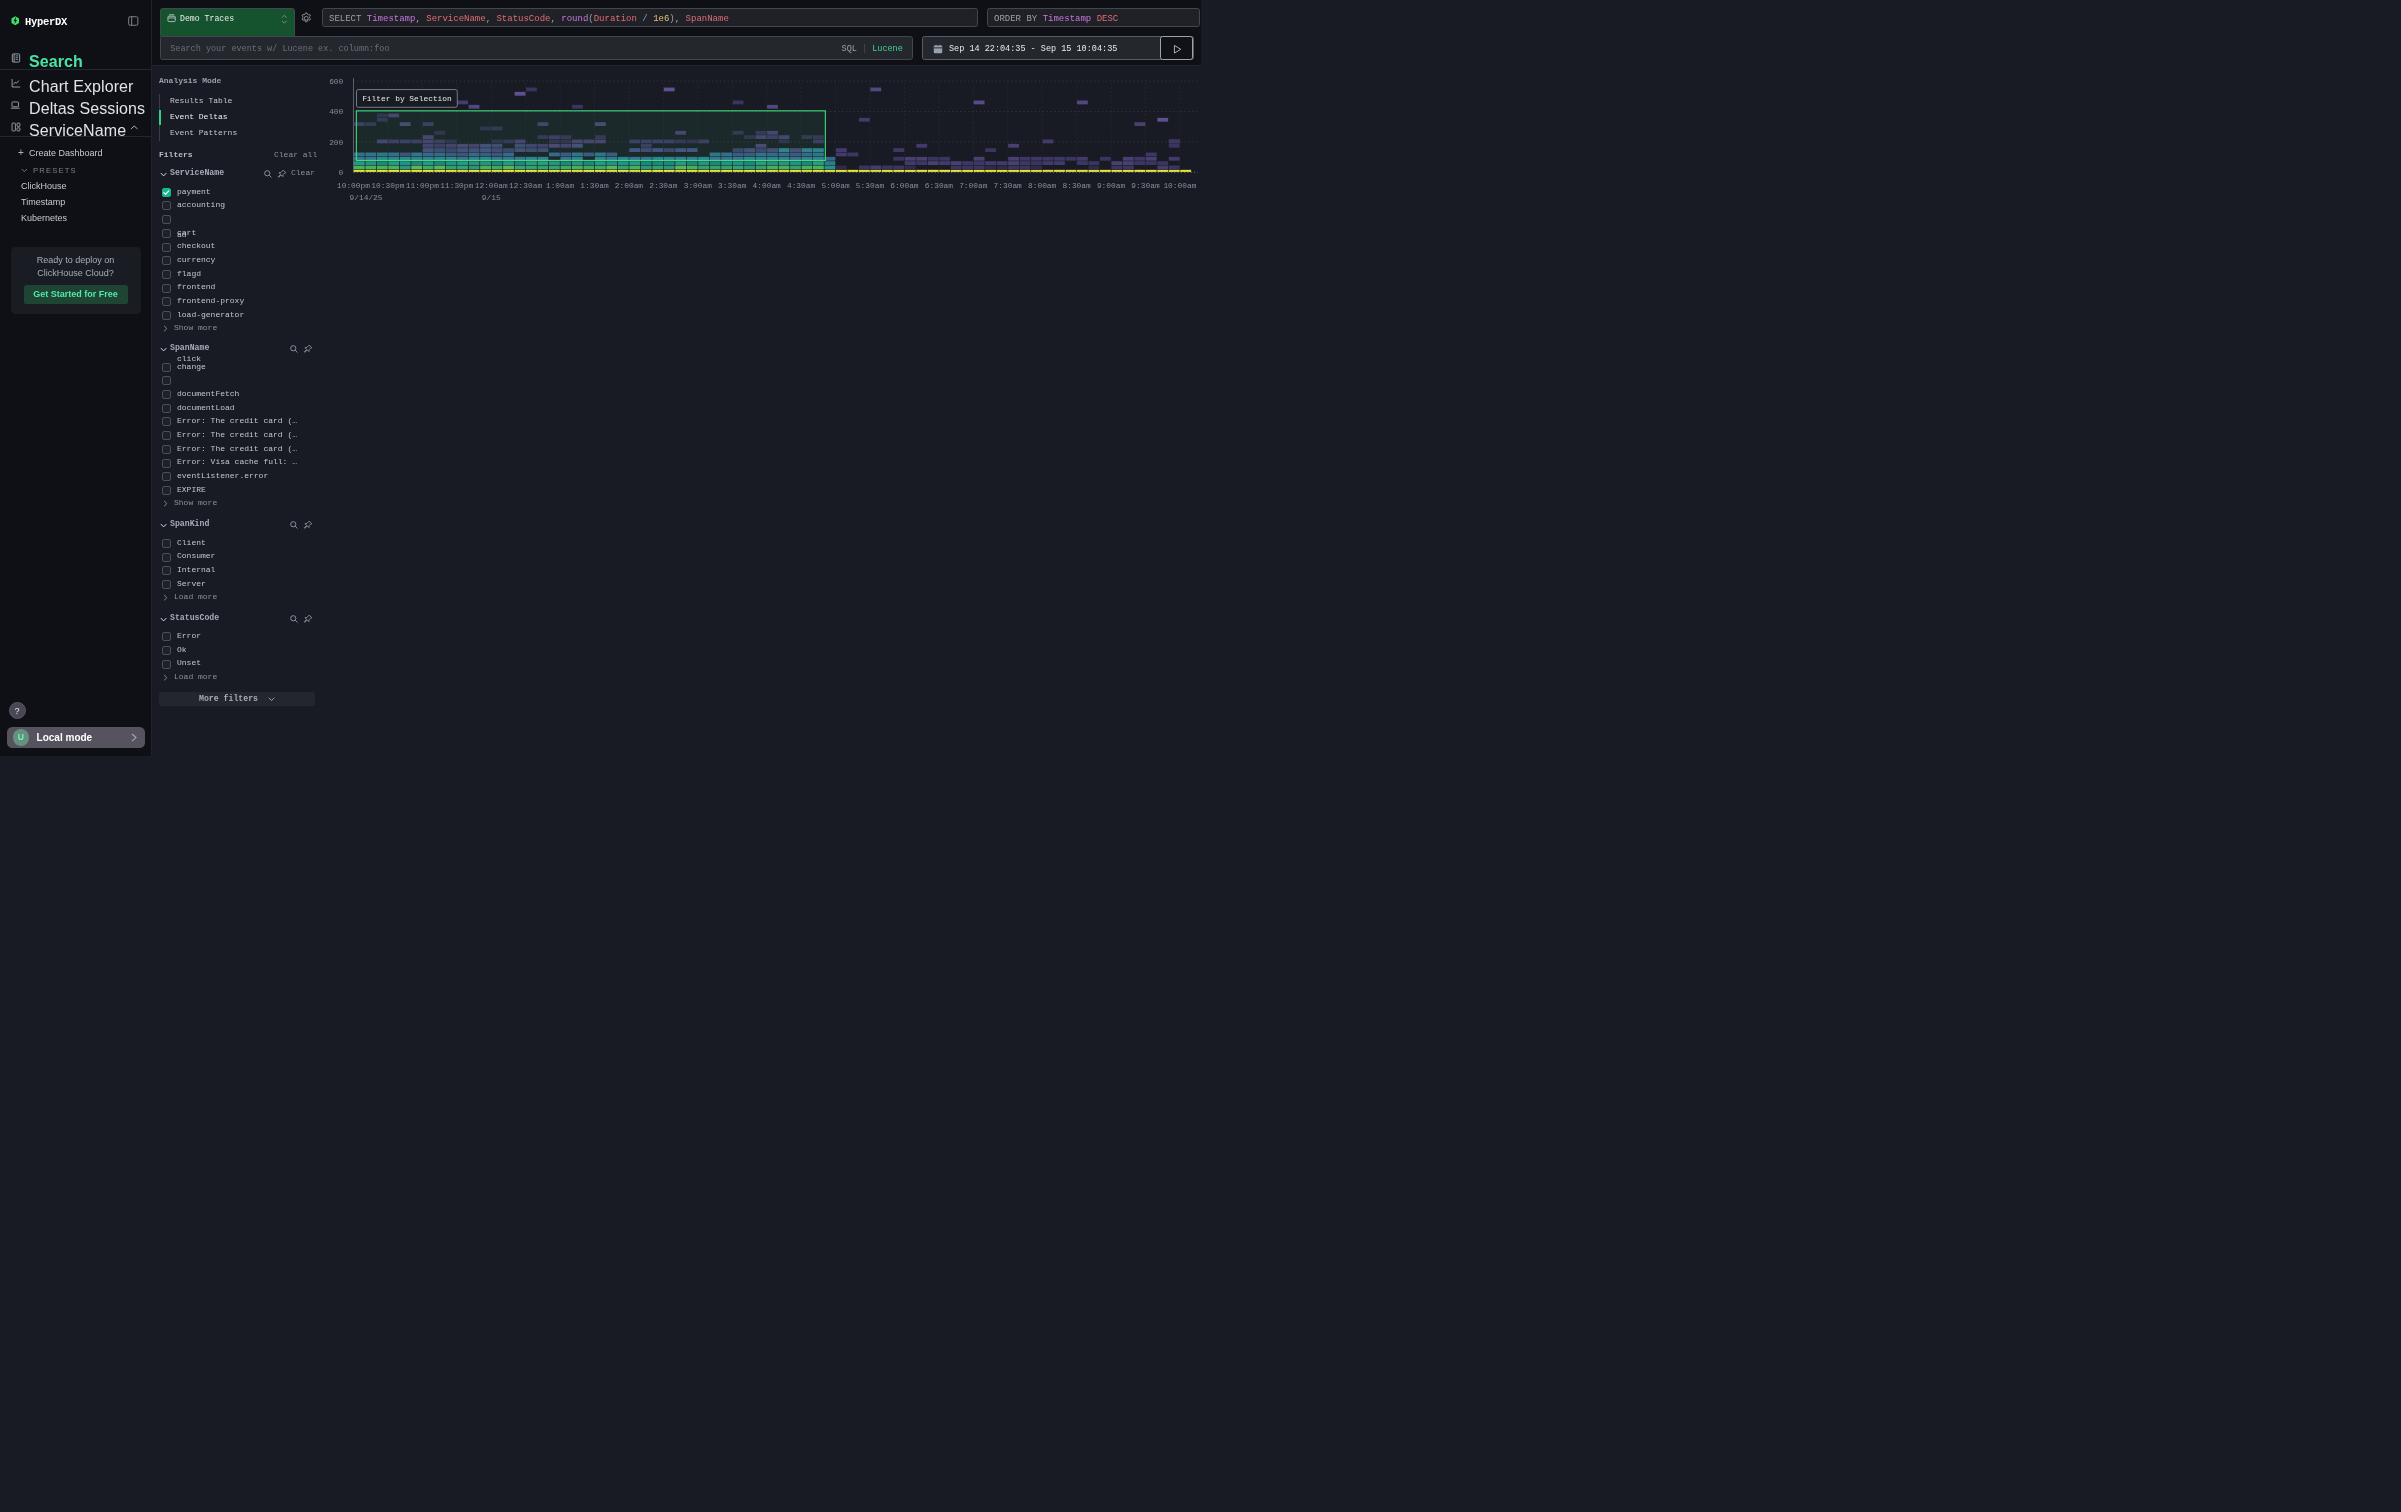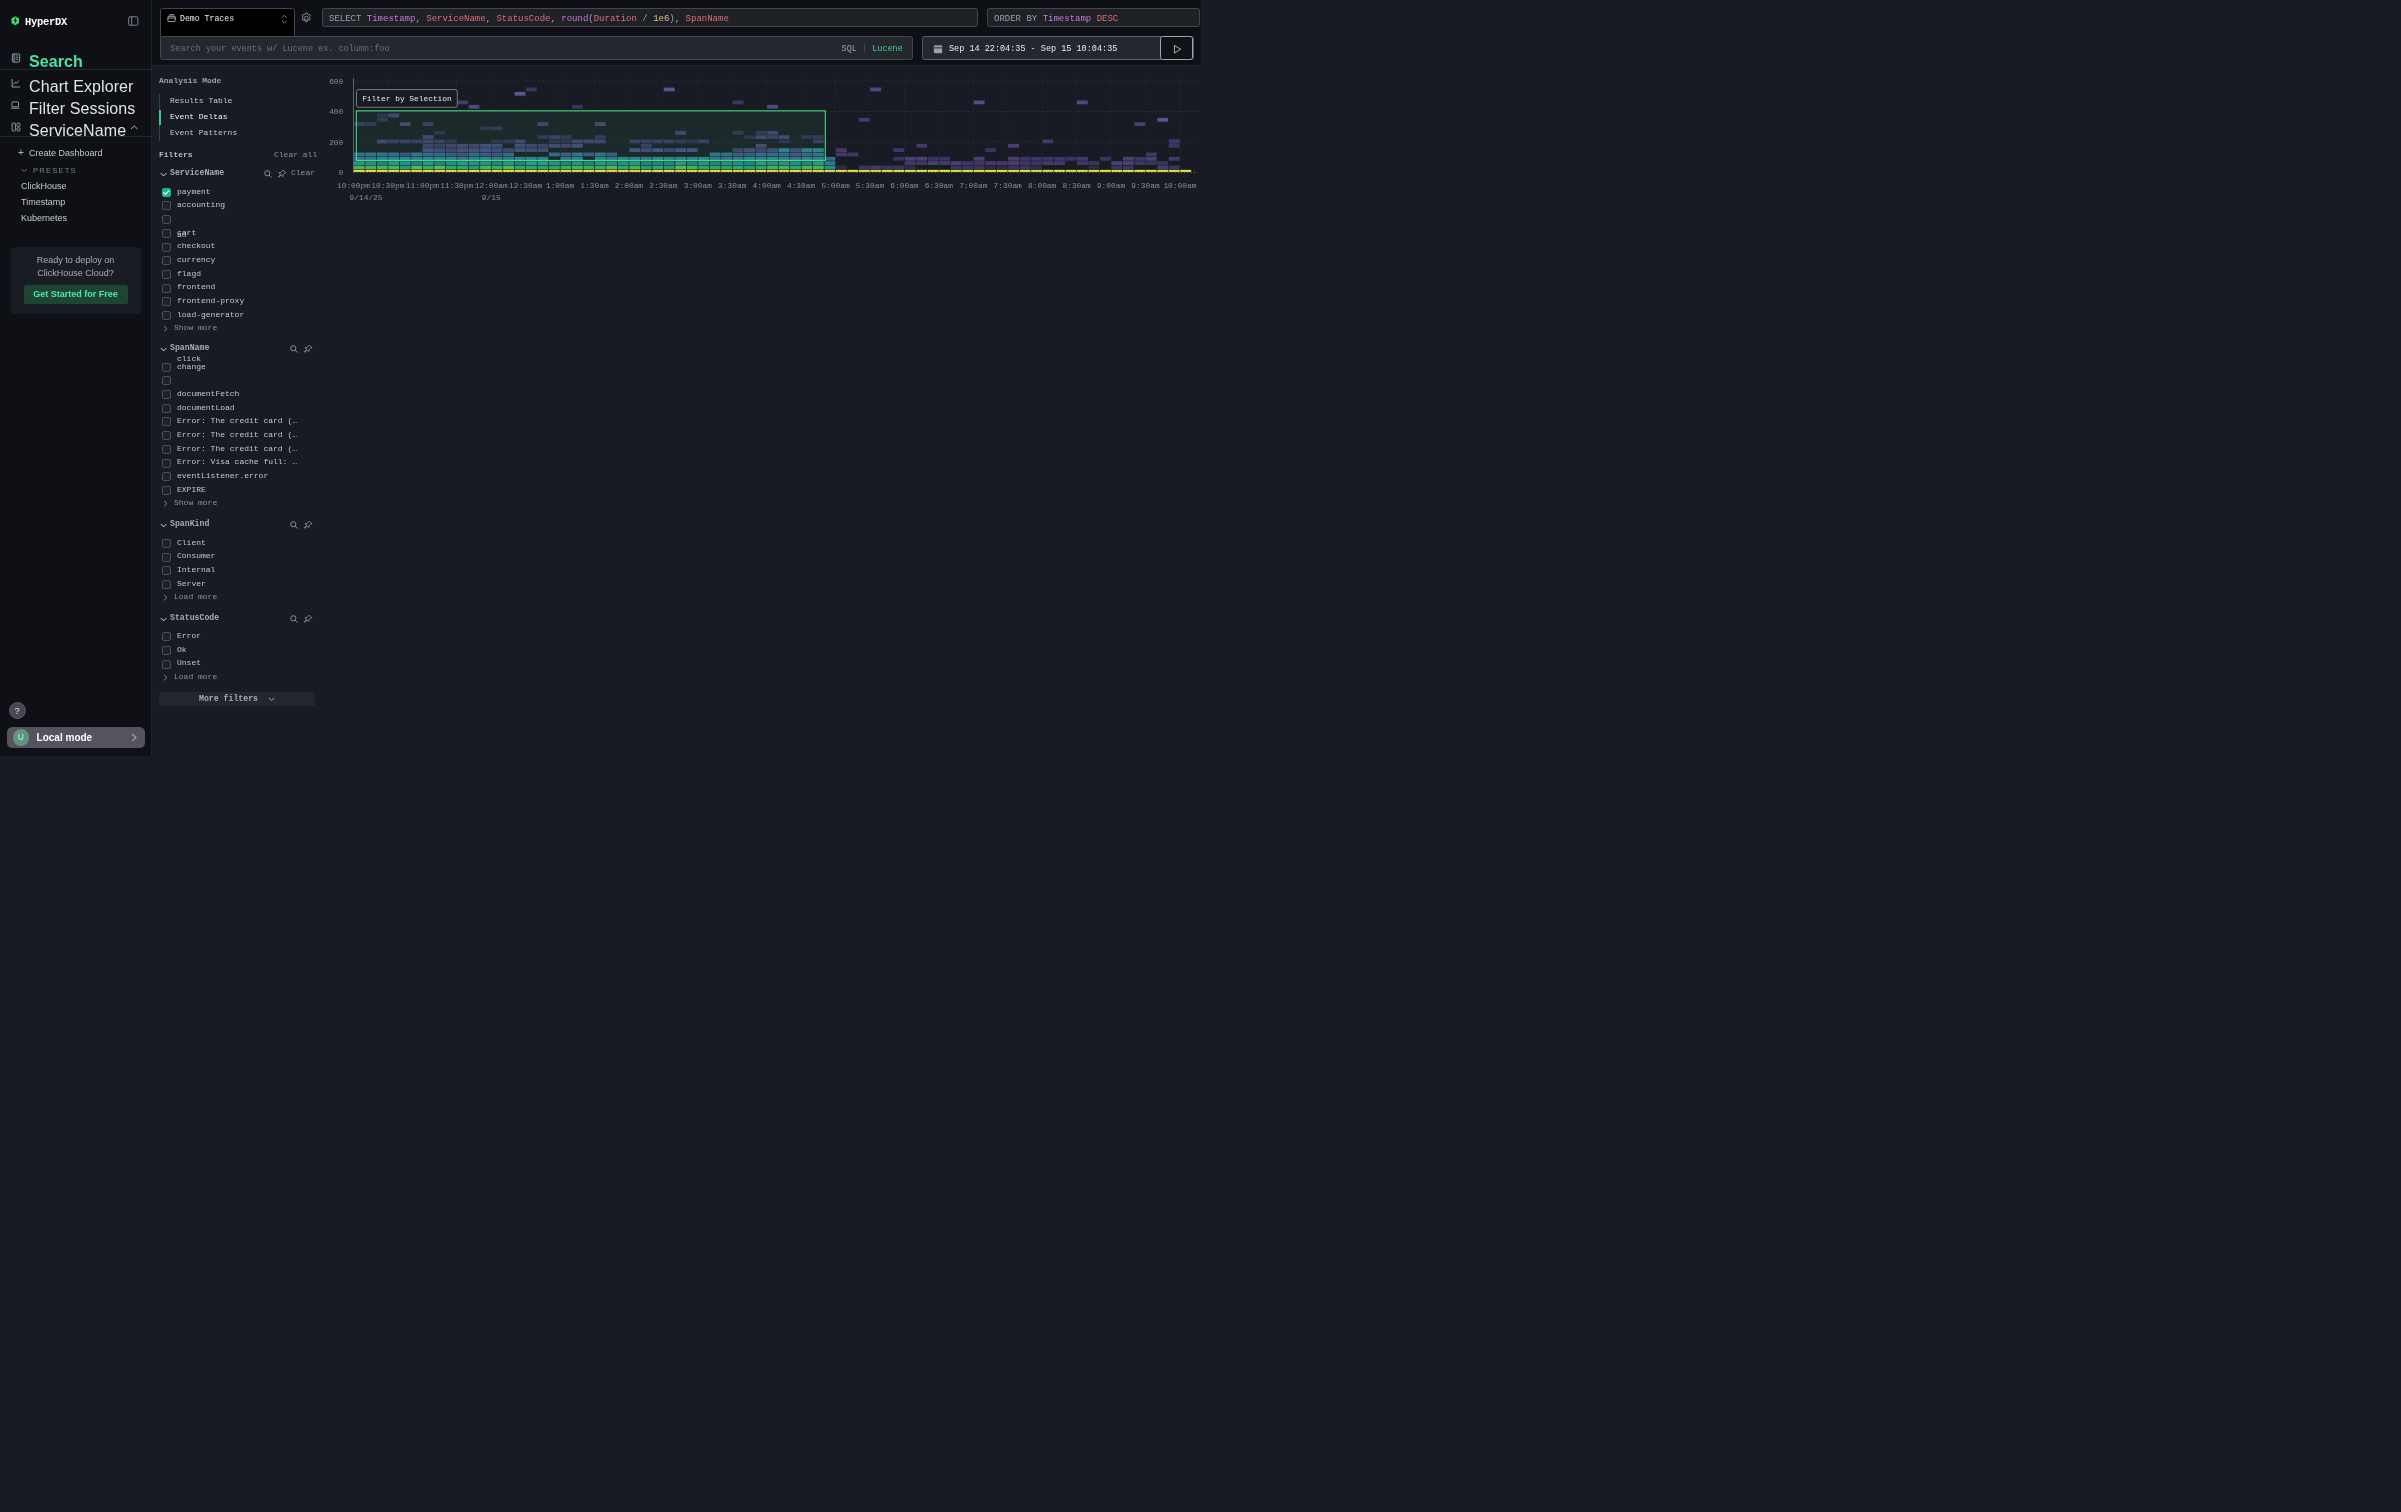--- a/index.html
+++ b/index.html
@@ -79,21 +79,21 @@
         <path d="M3.8 9.6 6.4 6.2l2 1.6 3.4-4" fill="none" stroke="#a9b6c2" stroke-width="1.25"></path>
       </svg>
     </div>
 <div class="nav" style="top:78px">Chart Explorer</div>
 <div style="position:absolute;left:10px;top:100px">
       <svg width="10.5" height="10" viewBox="0 0 16 15">
         <rect x="3" y="2.8" width="10" height="7.4" rx="1.2" fill="none" stroke="#a9b6c2" stroke-width="1.25"></rect>
         <path d="M1.2 12.4h13.6" stroke="#a9b6c2" stroke-width="1.25"></path>
       </svg>
     </div>
-<div class="nav" style="top:100px">Filter Sessions</div>
+<div class="nav" style="top:100px">Deltas Sessions</div>
 <div style="position:absolute;left:10.5px;top:122px">
       <svg width="10" height="10" viewBox="0 0 15 15">
         <rect x="1.6" y="1.6" width="5" height="11.8" rx="1" fill="none" stroke="#a9b6c2" stroke-width="1.2"></rect>
         <rect x="9" y="1.6" width="4.4" height="5" rx="1" fill="none" stroke="#a9b6c2" stroke-width="1.2"></rect>
         <rect x="9" y="8.7" width="4.4" height="4.7" rx="1" fill="none" stroke="#a9b6c2" stroke-width="1.2"></rect>
       </svg>
     </div>
 <div class="nav" style="top:122px">ServiceName</div>
 <div style="position:absolute;left:130px;top:125px">
       <svg width="8.5" height="5.3" viewBox="0 0 13 8">
@@ -122,21 +122,21 @@
   <div class="avat">U</div>
   <div class="pilltxt">Local mode</div>
   <div style="position:absolute;right:7.2px;top:6px">
         <svg width="6" height="9.2" viewBox="0 0 9 14">
           <path d="M1.5 1.5 7.5 7 1.5 12.5" fill="none" stroke="#a3a9b3" stroke-width="1.7"></path>
         </svg>
       </div>
 </div>
 </div>
 <div id="bar">
-<div class="box" style="left:160px;top:8px;width:135px;height:30px;background:#000000">
+<div class="box" style="left:160px;top:8px;width:135px;height:30px;background:#14532d">
   <div style="position:absolute;left:6px;top:5.3px">
         <svg width="9.2" height="8.5" viewBox="0 0 14 13">
           <path d="M3 1.2h8" stroke="#cfd4da" stroke-width="1.2"></path>
           <rect x="1.4" y="3.4" width="11.2" height="8.2" rx="1.3" fill="none" stroke="#cfd4da" stroke-width="1.2"></rect>
           <path d="M1.4 6.1h11.2" stroke="#cfd4da" stroke-width="1.1"></path>
         </svg>
       </div>
   <div class="mtx" style="left:19px;top:5px;color:#e9ebee;font-size:8.2px">Demo Traces</div>
   <div style="position:absolute;right:6px;top:4.6px">
         <svg width="6.6" height="10.5" viewBox="0 0 10 16">

